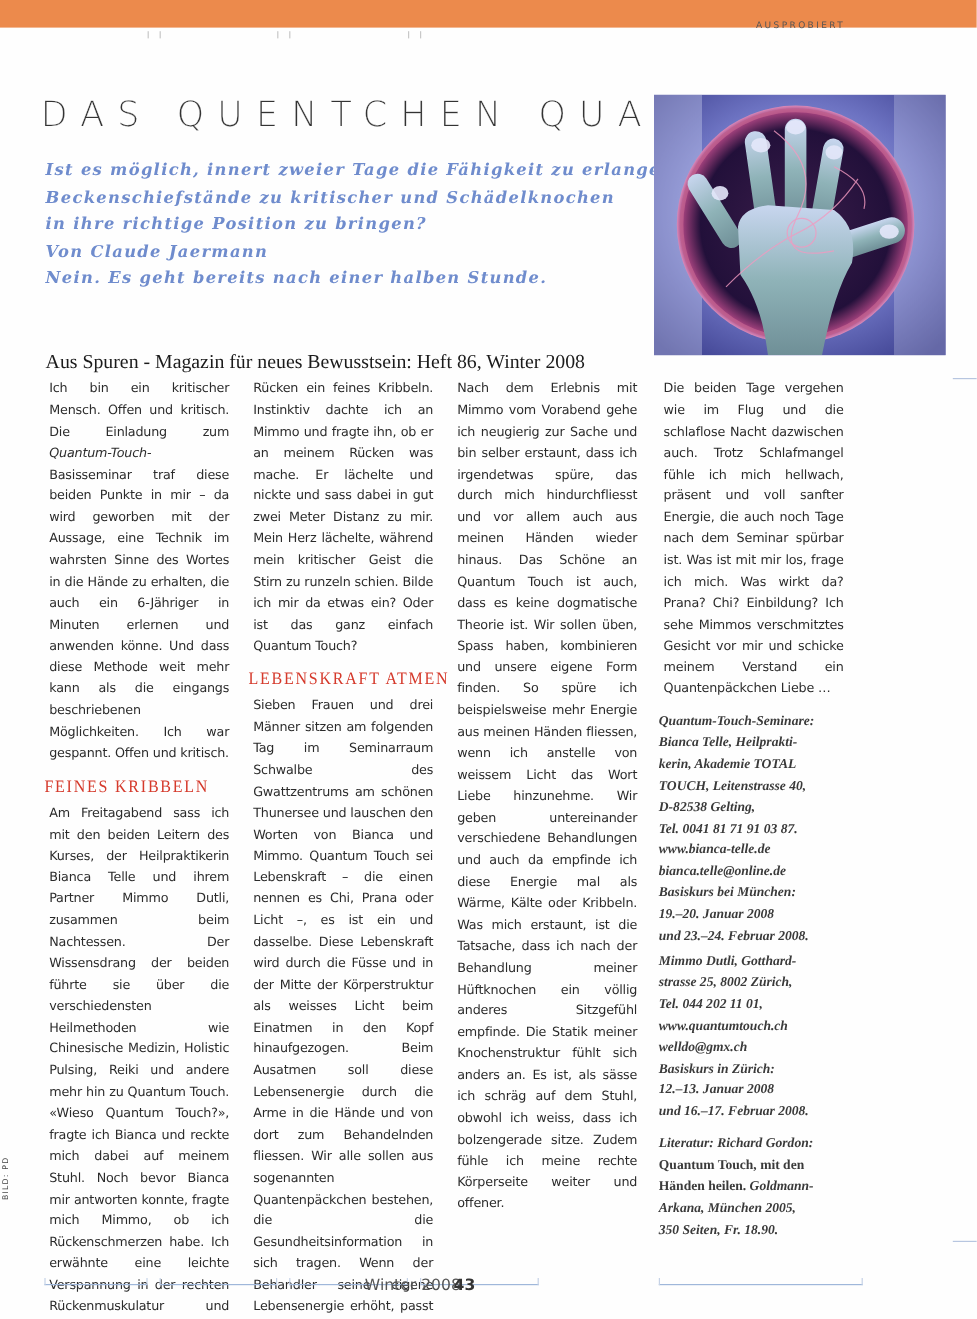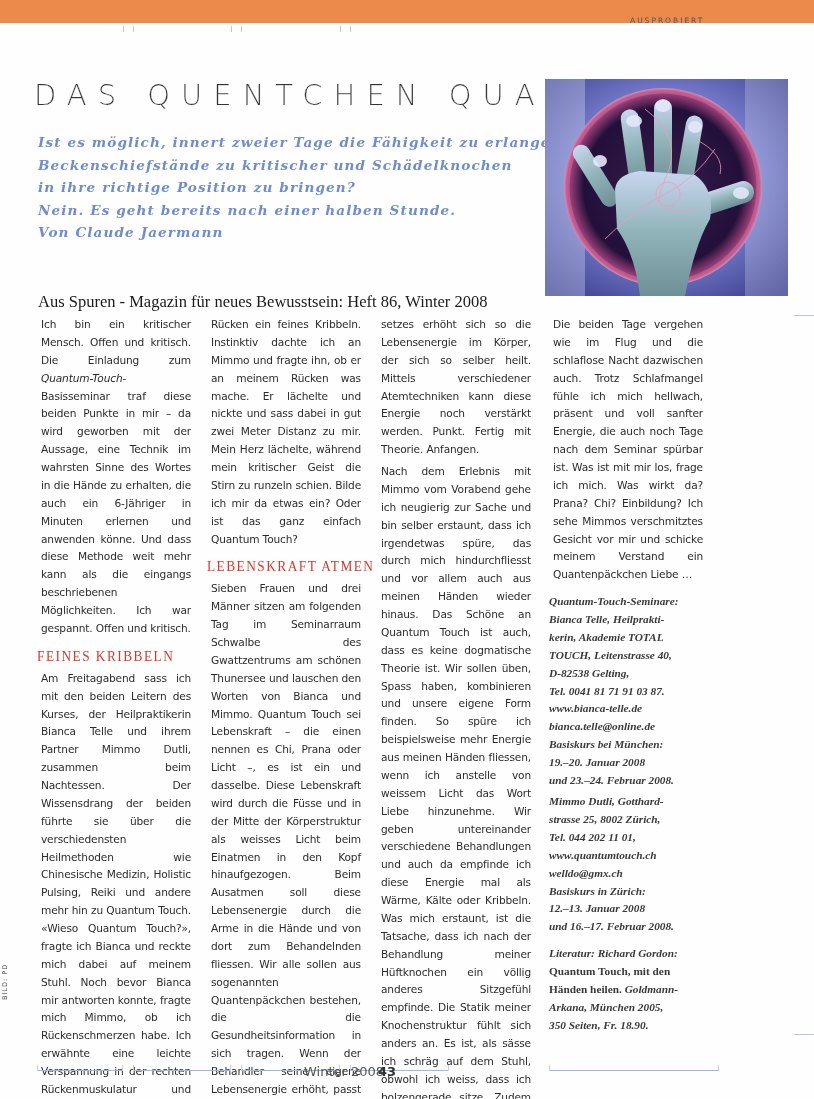--- a/index.html
+++ b/index.html
@@ -38,22 +38,22 @@
 <div class="tick" style="left:340px"></div>
 <div class="tick" style="left:350px"></div>
 <div class="section-label">AUSPROBIERT</div>
 
 <h1 class="title" style="margin:0">DAS QUENTCHEN QUANTUM</h1>
 
 <div class="lead">
   <div>Ist es möglich, innert zweier Tage die Fähigkeit zu erlangen,</div>
   <div>Beckenschiefstände zu kritischer und Schädelknochen</div>
   <div>in ihre richtige Position zu bringen?</div>
+  <div>Von Claude Jaermann</div>
   <div>Nein. Es geht bereits nach einer halben Stunde.</div>
-  <div>Von Claude Jaermann</div>
 </div>
 
 <div class="source">Aus Spuren - Magazin für neues Bewusstsein: Heft 86, Winter 2008</div>
 
 <div class="photo">
   <svg width="243" height="217" viewBox="0 0 243 217">
     <defs>
       <radialGradient id="bg" cx="50%" cy="45%" r="70%">
         <stop offset="0%" stop-color="#b9c3ef"></stop>
         <stop offset="60%" stop-color="#6d73c2"></stop>
@@ -106,21 +106,20 @@
   <p>Am Freitagabend sass ich mit den beiden Leitern des Kurses, der Heilpraktikerin Bianca Telle und ihrem Partner Mimmo Dutli, zusammen beim Nachtessen. Der Wissensdrang der beiden führte sie über die verschiedensten Heilmethoden wie Chinesische Medizin, Holistic Pulsing, Reiki und andere mehr hin zu Quantum Touch. «Wieso Quantum Touch?», fragte ich Bianca und reckte mich dabei auf meinem Stuhl. Noch bevor Bianca mir antworten konnte, fragte mich Mimmo, ob ich Rückenschmerzen habe. Ich erwähnte eine leichte Verspannung in der rechten Rückenmuskulatur und setzte das Gespräch mit Bianca fort. Nicht lange. Denn plötzlich fühlte ich in meinem</p>
 </div>
 
 <div class="col" style="left:207px">
   <p>Rücken ein feines Kribbeln. Instinktiv dachte ich an Mimmo und fragte ihn, ob er an meinem Rücken was mache. Er lächelte und nickte und sass dabei in gut zwei Meter Distanz zu mir. Mein Herz lächelte, während mein kritischer Geist die Stirn zu runzeln schien. Bilde ich mir da etwas ein? Oder ist das ganz einfach Quantum Touch?</p>
   <h3>LEBENSKRAFT ATMEN</h3>
   <p>Sieben Frauen und drei Männer sitzen am folgenden Tag im Seminarraum Schwalbe des Gwattzentrums am schönen Thunersee und lauschen den Worten von Bianca und Mimmo. Quantum Touch sei Lebenskraft – die einen nennen es Chi, Prana oder Licht –, es ist ein und dasselbe. Diese Lebenskraft wird durch die Füsse und in der Mitte der Körperstruktur als weisses Licht beim Einatmen in den Kopf hinaufgezogen. Beim Ausatmen soll diese Lebensenergie durch die Arme in die Hände und von dort zum Behandelnden fliessen. Wir alle sollen aus sogenannten Quantenpäckchen bestehen, die die Gesundheitsinformation in sich tragen. Wenn der Behandler seine eigene Lebensenergie erhöht, passt sich die niedrigere Energie des zu Behandelnden an. Aufgrund des Resonanzge-</p>
 </div>
 
 <div class="col" style="left:377px">
-  <p>setzes erhöht sich so die Lebensenergie im Körper, der sich so selber heilt. Mittels verschiedener Atemtechniken kann diese Energie noch verstärkt werden. Punkt. Fertig mit Theorie. Anfangen.</p>
   <p>Nach dem Erlebnis mit Mimmo vom Vorabend gehe ich neugierig zur Sache und bin selber erstaunt, dass ich irgendetwas spüre, das durch mich hindurchfliesst und vor allem auch aus meinen Händen wieder hinaus. Das Schöne an Quantum Touch ist auch, dass es keine dogmatische Theorie ist. Wir sollen üben, Spass haben, kombinieren und unsere eigene Form finden. So spüre ich beispielsweise mehr Energie aus meinen Händen fliessen, wenn ich anstelle von weissem Licht das Wort Liebe hinzunehme. Wir geben untereinander verschiedene Behandlungen und auch da empfinde ich diese Energie mal als Wärme, Kälte oder Kribbeln. Was mich erstaunt, ist die Tatsache, dass ich nach der Behandlung meiner Hüftknochen ein völlig anderes Sitzgefühl empfinde. Die Statik meiner Knochenstruktur fühlt sich anders an. Es ist, als sässe ich schräg auf dem Stuhl, obwohl ich weiss, dass ich bolzengerade sitze. Zudem fühle ich meine rechte Körperseite weiter und offener.</p>
 </div>
 
 <div class="col" style="left:549px">
   <p>Die beiden Tage vergehen wie im Flug und die schlaflose Nacht dazwischen auch. Trotz Schlafmangel fühle ich mich hellwach, präsent und voll sanfter Energie, die auch noch Tage nach dem Seminar spürbar ist. Was ist mit mir los, frage ich mich. Was wirkt da? Prana? Chi? Einbildung? Ich sehe Mimmos verschmitztes Gesicht vor mir und schicke meinem Verstand ein Quantenpäckchen Liebe …</p>
 </div>
 
 <div class="info" style="top:577px">
   <div>Quantum-Touch-Seminare:</div>
   <div>Bianca Telle, Heilprakti-</div>

